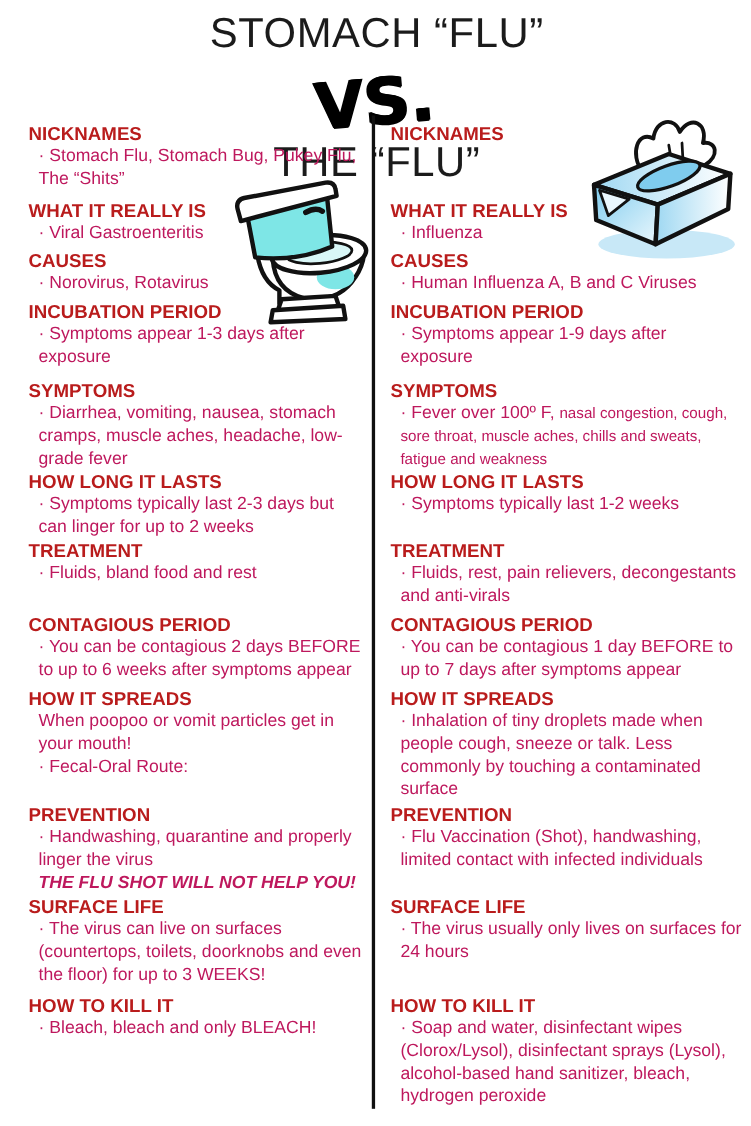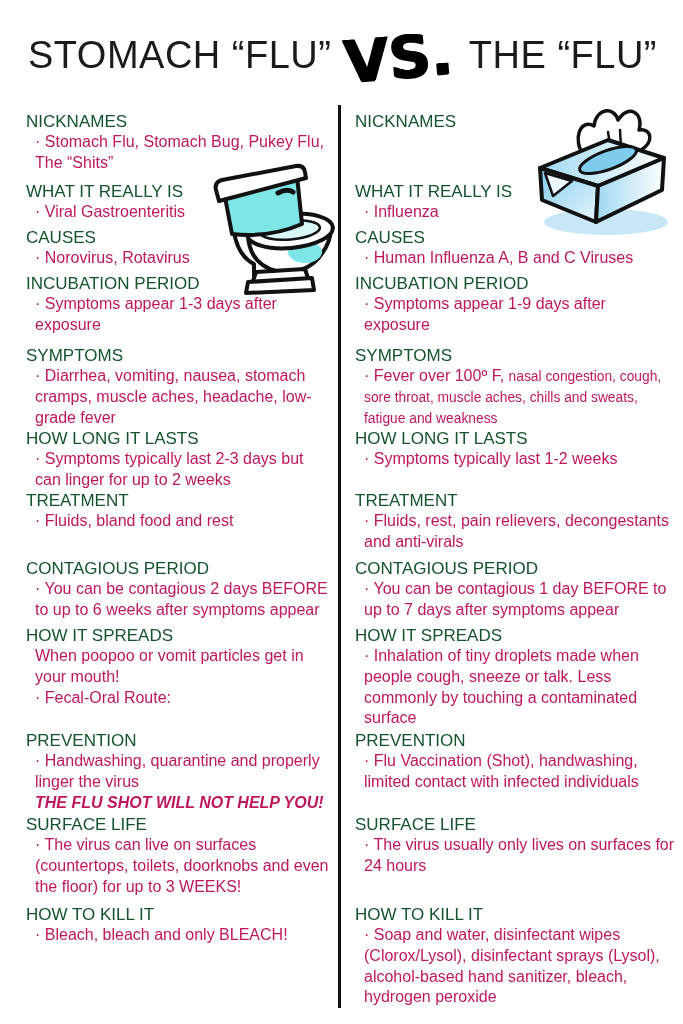--- a/index.html
+++ b/index.html
@@ -8,21 +8,21 @@
     width:683px;height:1024px;
     background:#ffffff;
     color:#141414;
     font-family:"Liberation Sans", sans-serif;
     overflow:hidden;
   }
   
   .title-row{
     position:absolute;top:0;left:0;right:0;height:100px;
     display:flex;align-items:center;justify-content:space-between;
-    padding:10px 26px 0 28px;box-sizing:border-box;
+    padding:10px 26px 0 28px;box-sizing:border-box;flex-direction:column;
   }
   .title-part{
     font-size:38px;font-weight:400;letter-spacing:.5px;color:#1b1b1b;
     white-space:nowrap;
   }
   .vs-mark{
     font-family:"DejaVu Sans", sans-serif;
     font-size:58px;font-weight:700;color:#000;
     transform:rotate(-5deg);
     margin:6px 6px 0 2px;
@@ -35,21 +35,21 @@
     display:grid;grid-template-columns:341px 342px;
   }
   .col{box-sizing:border-box;}
   .col-left{padding:6px 6px 0 26px;border-right:3px solid #101010;}
   .col-right{padding:6px 8px 0 14px;}
   section{overflow:visible;}
   .r1{height:70px}.r2{height:46px}.r3{height:46px}.r4{height:72px}
   .r5{height:83px}.r6{height:62px}.r7{height:68px}.r8{height:67px}
   .r9{height:105px}.r10{height:84px}.r11{height:90px}.r12{height:auto}
   h2{
-    margin:0;font-size:17px;line-height:21px;font-weight:400;color:#14532d;
+    margin:0;font-size:17px;line-height:21px;font-weight:700;color:#b91c1c;
     letter-spacing:0;
   }
   p.body{
     margin:0;padding-left:9px;
     font-size:16px;line-height:1.3;color:#be185d;
   }
   .small{font-size:13.8px;}
   .warning{color:#d42f2f;font-style:italic;font-weight:700;}
   
   .toilet-illo{position:absolute;left:204px;top:160px;width:134px;height:138px;}

